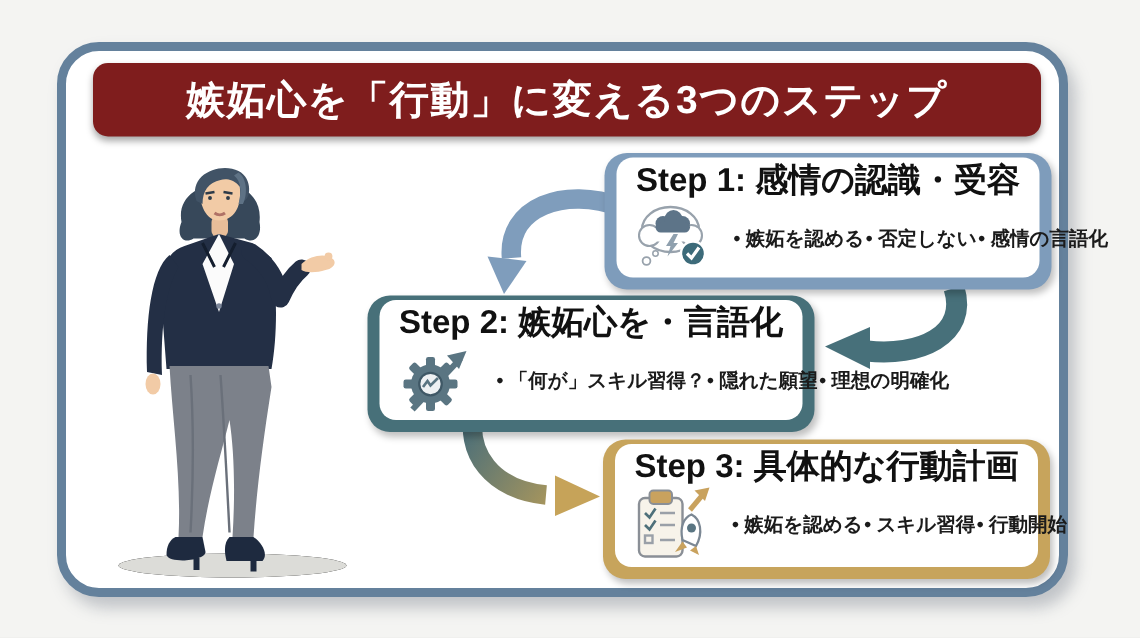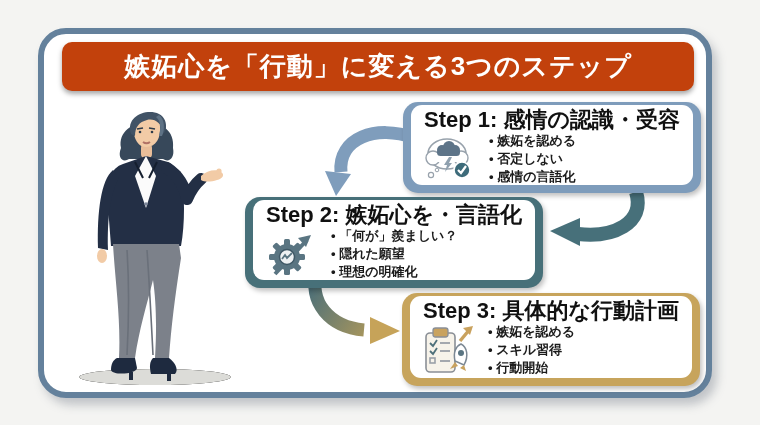--- a/index.html
+++ b/index.html
@@ -9,21 +9,21 @@
     font-family:"Liberation Sans", sans-serif;
   }
   .outer-card{
     position:absolute;left:38px;top:28px;width:662px;height:358px;
     background:#ffffff;border:6px solid #64819c;border-radius:28px;
     box-shadow:5px 7px 10px rgba(130,138,148,0.45);
     z-index:1;
   }
   .banner{
     position:absolute;left:62px;top:42px;width:632px;height:49px;
-    background:#c2410c;border-radius:10px;
+    background:#7f1d1d;border-radius:10px;
     display:flex;align-items:center;justify-content:center;
     box-shadow:0 3px 5px rgba(0,0,0,0.35);
     z-index:6;
   }
   .banner-title{
     color:#ffffff;font-size:26px;font-weight:bold;letter-spacing:1px;white-space:nowrap;
   }
   .step-frame{
     position:absolute;border-radius:15px;z-index:4;
     box-shadow:2px 3px 5px rgba(0,0,0,0.25);
@@ -37,21 +37,21 @@
     display:flex;flex-direction:column;
   }
   .step-heading{
     text-align:center;font-size:22px;font-weight:bold;color:#111;
     margin-top:3px;white-space:nowrap;line-height:24px;
   }
   .step-row{
     display:flex;align-items:center;flex:1;padding:0 4px 4px 10px;
   }
   .step-icon{width:56px;height:52px;flex:0 0 56px;}
-  .bullets{display:flex;flex-direction:column;margin-left:12px;gap:1px;}
+  .bullets{display:flex;flex-direction:row;margin-left:12px;gap:1px;}
   .bullet{
     font-size:13px;font-weight:bold;color:#1b1b1b;line-height:17px;white-space:nowrap;
   }
   .bullet::before{content:"•  ";color:#1b1b1b;}
   .arrows{position:absolute;left:0;top:0;z-index:3;pointer-events:none;}
   .illustration{position:absolute;left:55px;top:100px;z-index:2;}
 </style>
 </head>
 <body>
 
@@ -190,21 +190,21 @@
               </g>
             <g transform="rotate(315 24 29)">
                 <rect x="21" y="11" width="6" height="8" rx="1.5"></rect>
               </g>
             <circle cx="24" cy="29" r="13"></circle>
           </g>
           <circle cx="24" cy="29" r="7.5" fill="#eef1f3" stroke="#3f5866" stroke-width="1.5"></circle>
           <path d="M19,31 L22,27 L24,30 L29,25" stroke="#5a7582" stroke-width="1.8" fill="none"></path>
         </svg>
         <div class="bullets">
-          <div class="bullet">「何が」羨ましい？</div>
+          <div class="bullet">「何が」スキル習得？</div>
           <div class="bullet">隠れた願望</div>
           <div class="bullet">理想の明確化</div>
         </div>
       </div>
     </div>
   </div>
 
   <div class="step-frame s3">
     <div class="step-card">
       <div class="step-heading">Step 3: 具体的な行動計画</div>

